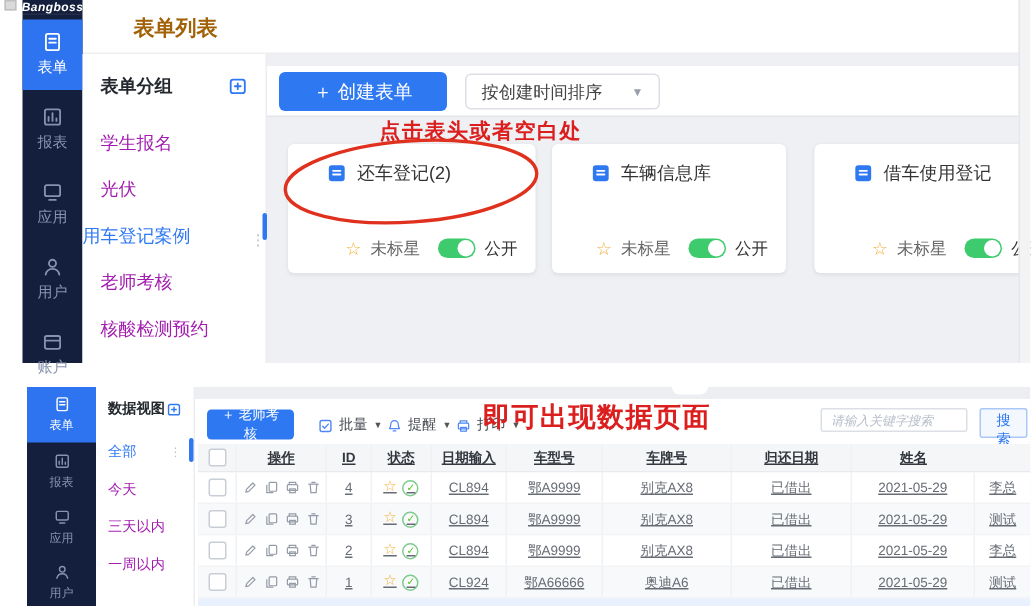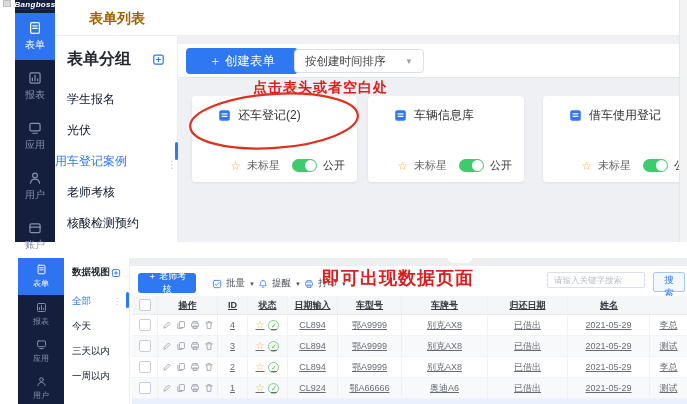--- a/index.html
+++ b/index.html
@@ -14,21 +14,21 @@
         font-style:italic;font-weight:bold;font-size:8px;letter-spacing:.3px;border-bottom:1px solid rgba(255,255,255,.07);}
   .sbi{display:flex;flex-direction:column;align-items:center;gap:3px;color:#8792ad;cursor:pointer;}
   .sb-top .sbi{padding:8px 0;margin-top:3px;font-size:10px;}
   .sb-top .sbi:first-of-type{margin-top:4px;}
   .sb-bot .sbi{padding:5px 0;margin-top:2px;font-size:8px;}
   .sbi.sel{background:#2e74f0;color:#fff;}
 
   
   .panel{background:#fff;border-right:1px solid #ededf0;}
   .ptitle{display:flex;align-items:center;justify-content:space-between;font-weight:bold;color:#24292f;}
-  .pitem{color:#0f172a;cursor:pointer;display:flex;align-items:center;justify-content:space-between;}
+  .pitem{color:#a21caf;cursor:pointer;display:flex;align-items:center;justify-content:space-between;}
   .pitem.sel{color:#2e78f2;}
   .dots{color:#b9bec7;font-size:10px;}
   .bluebar{background:#2e78f2;border-radius:2px;}
 
   
   .main-top{background:#eef0f3;}
   .strip{background:#fff;border-bottom:1px solid #e3e5e8;}
   .btn-primary{background:#2e78f2;color:#fff;border:none;border-radius:4px;cursor:pointer;
                display:flex;align-items:center;justify-content:center;}
   .select{background:#fff;border:1px solid #dcdfe6;border-radius:4px;color:#444;
@@ -185,21 +185,21 @@
     </div>
     <div class="sbi">
       <svg class="ic" width="14" height="14">
           <use href="#i-account"></use>
         </svg>
       <span>账户</span>
     </div>
   </div>
 
   <div class="abs panel" style="left:55px;top:36px;width:123px;height:206px;">
-    <div class="ptitle" style="padding:13px 12px 14px;font-size:16px;">
+    <div class="ptitle" style="padding:13px 12px 14px;font-size:12px;">
       <span>表单分组</span>
       <svg class="ic" width="13" height="13" style="color:#2e78f2">
           <use href="#i-panelplus"></use>
         </svg>
     </div>
     <div class="pitem" style="padding:7px 12px;font-size:12px;">
       <span>学生报名</span>
     </div>
     <div class="pitem" style="padding:7px 12px;font-size:12px;">
       <span>光伏</span>
@@ -213,21 +213,21 @@
     </div>
     <div class="pitem" style="padding:7px 12px;font-size:12px;">
       <span>核酸检测预约</span>
     </div>
   </div>
   <div class="abs bluebar" style="left:175px;top:142px;width:3px;height:18px;"></div>
 
   <div class="abs main-top" style="left:178px;top:36px;width:509px;height:206px;">
     <div class="abs strip" style="left:0;top:8px;width:509px;height:34px;"></div>
     <button class="abs btn-primary" style="left:8px;top:12px;width:112px;height:26px;font-size:12.5px;">＋ 创建表单</button>
-    <div class="abs select" style="left:116px;top:13px;width:130px;height:24px;font-size:11.5px;">
+    <div class="abs select" style="left:132px;top:13px;width:130px;height:24px;font-size:11.5px;">
       <span>按创建时间排序</span>
       <span class="caret">▼</span>
     </div>
 
     <div class="abs annot" style="left:75px;top:43px;font-size:14px;letter-spacing:1px;">点击表头或者空白处</div>
 
     <div class="abs card" style="left:14px;top:60px;width:165px;height:86px;">
       <div class="card-title">
         <svg class="ic" width="13" height="13">
             <use href="#i-card"></use>
@@ -358,21 +358,21 @@
     <div class="abs menu-it" style="left:174px;top:11px;">
       <svg class="ic" width="10" height="10" style="color:#4f86f7">
           <use href="#i-print"></use>
         </svg>
       <span>打印</span>
       <span class="caret" style="font-size:6px;color:#555;">▼</span>
     </div>
 
     <div class="abs annot" style="left:192px;top:0px;font-size:18px;letter-spacing:1px;">即可出现数据页面</div>
 
-    <input class="abs search-in" type="text" style="left: 417px; top: 6px; width: 98px; height: 16px;" placeholder="请输入关键字搜索">
+    <input class="abs search-in" type="text" style="left: 417px; top: 6px; width: 98px; height: 16px; font-style: italic;" placeholder="请输入关键字搜索">
     <button class="abs btn-search" style="left:523px;top:6px;width:32px;height:20px;">搜索</button>
 
     <div class="abs tbl" style="left:2px;top:30px;width:555px;">
       <div class="trow thead">
         <div>
             <span class="cb"></span>
           </div>
         <div>操作</div>
         <div>ID</div>
         <div>状态</div>

